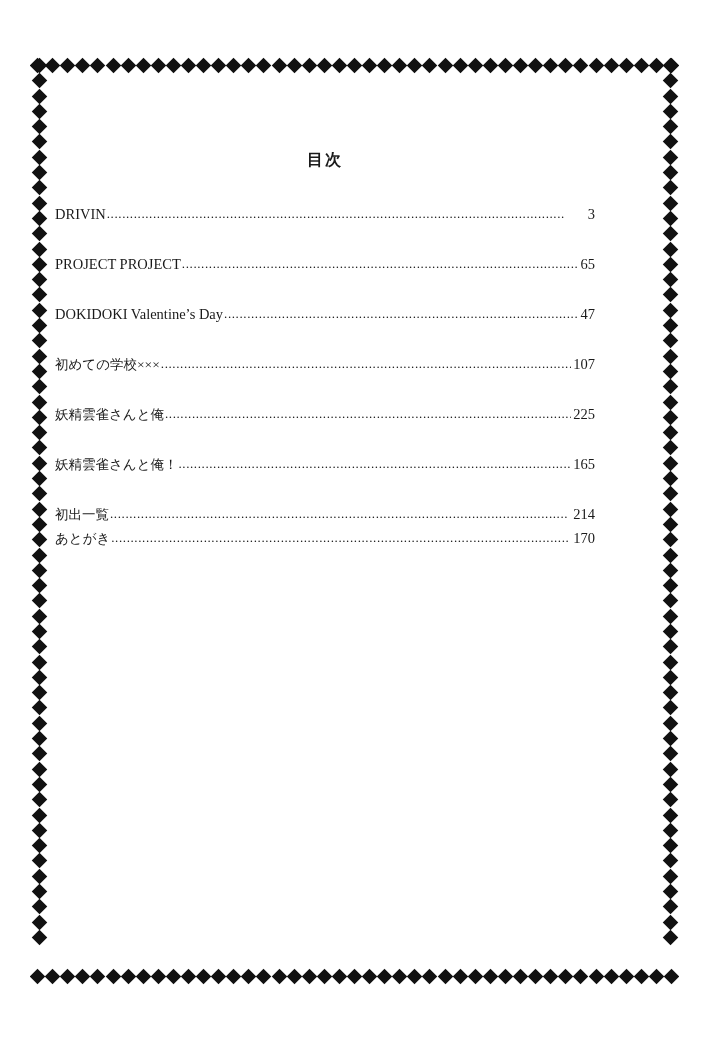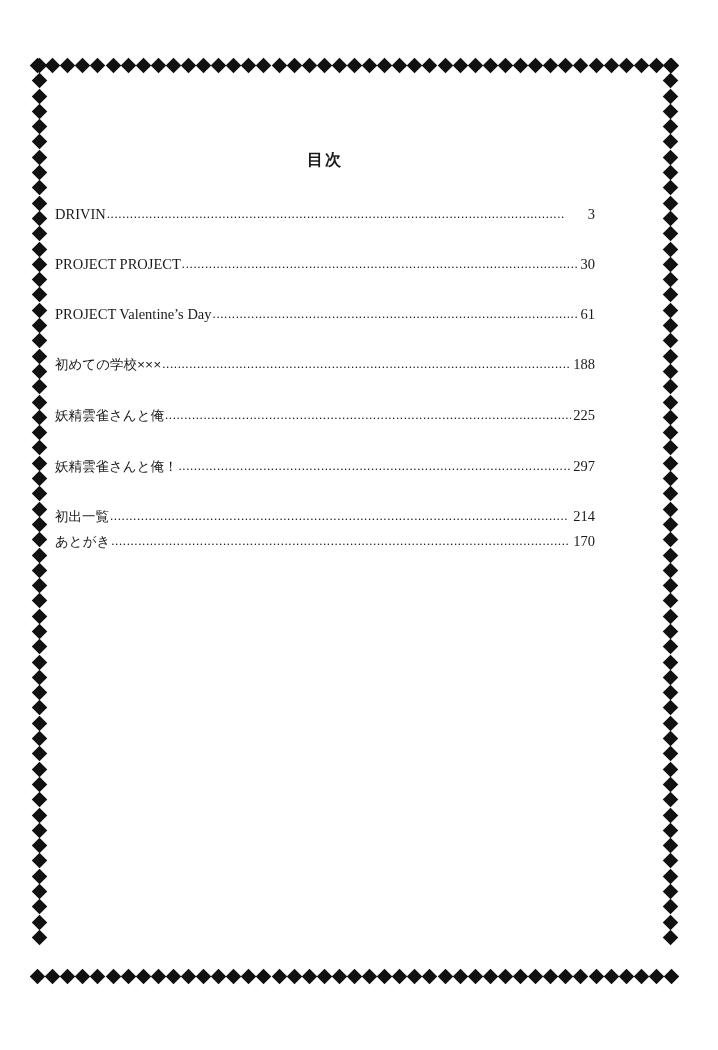--- a/index.html
+++ b/index.html
@@ -132,21 +132,21 @@
     transform: translateY(-1px);
   }
   .toc-page {
     flex: 0 0 auto;
     padding-left: 2px;
     text-align: right;
     font-size: 14.5px;
   }
 
   .jp {
-    font-family: Liberation Mono, monospace;
+    font-family: Liberation Serif, serif;
     font-size: 13.5px;
   }
 </style>
 </head>
 <body>
 
 <div class="page">
 
   <div class="frame">
     <div class="diamond-row top"><span class="dia-wrap"><span class="dia"></span></span><span class="dia-wrap"><span class="dia"></span></span><span class="dia-wrap"><span class="dia"></span></span><span class="dia-wrap"><span class="dia"></span></span><span class="dia-wrap"><span class="dia"></span></span><span class="dia-wrap"><span class="dia"></span></span><span class="dia-wrap"><span class="dia"></span></span><span class="dia-wrap"><span class="dia"></span></span><span class="dia-wrap"><span class="dia"></span></span><span class="dia-wrap"><span class="dia"></span></span><span class="dia-wrap"><span class="dia"></span></span><span class="dia-wrap"><span class="dia"></span></span><span class="dia-wrap"><span class="dia"></span></span><span class="dia-wrap"><span class="dia"></span></span><span class="dia-wrap"><span class="dia"></span></span><span class="dia-wrap"><span class="dia"></span></span><span class="dia-wrap"><span class="dia"></span></span><span class="dia-wrap"><span class="dia"></span></span><span class="dia-wrap"><span class="dia"></span></span><span class="dia-wrap"><span class="dia"></span></span><span class="dia-wrap"><span class="dia"></span></span><span class="dia-wrap"><span class="dia"></span></span><span class="dia-wrap"><span class="dia"></span></span><span class="dia-wrap"><span class="dia"></span></span><span class="dia-wrap"><span class="dia"></span></span><span class="dia-wrap"><span class="dia"></span></span><span class="dia-wrap"><span class="dia"></span></span><span class="dia-wrap"><span class="dia"></span></span><span class="dia-wrap"><span class="dia"></span></span><span class="dia-wrap"><span class="dia"></span></span><span class="dia-wrap"><span class="dia"></span></span><span class="dia-wrap"><span class="dia"></span></span><span class="dia-wrap"><span class="dia"></span></span><span class="dia-wrap"><span class="dia"></span></span><span class="dia-wrap"><span class="dia"></span></span><span class="dia-wrap"><span class="dia"></span></span><span class="dia-wrap"><span class="dia"></span></span><span class="dia-wrap"><span class="dia"></span></span><span class="dia-wrap"><span class="dia"></span></span><span class="dia-wrap"><span class="dia"></span></span><span class="dia-wrap"><span class="dia"></span></span><span class="dia-wrap"><span class="dia"></span></span><span class="dia-wrap"><span class="dia"></span></span></div>
@@ -277,41 +277,41 @@
     <h1 class="toc-title">目次</h1>
     <ul class="toc-list">
         <li class="toc-entry">
           <span class="toc-label">DRIVIN</span>
           <span class="toc-dots">.......................................................................................................................</span>
           <span class="toc-page">3</span>
         </li>
         <li class="toc-entry">
           <span class="toc-label">PROJECT PROJECT</span>
           <span class="toc-dots">.......................................................................................................................</span>
-          <span class="toc-page">30</span>
-        </li>
-        <li class="toc-entry">
-          <span class="toc-label">PROJECT Valentine’s Day</span>
-          <span class="toc-dots">.......................................................................................................................</span>
-          <span class="toc-page">61</span>
+          <span class="toc-page">65</span>
+        </li>
+        <li class="toc-entry">
+          <span class="toc-label">DOKIDOKI Valentine’s Day</span>
+          <span class="toc-dots">.......................................................................................................................</span>
+          <span class="toc-page">47</span>
         </li>
         <li class="toc-entry">
           <span class="toc-label jp">初めての学校×××</span>
           <span class="toc-dots">.......................................................................................................................</span>
-          <span class="toc-page">188</span>
+          <span class="toc-page">107</span>
         </li>
         <li class="toc-entry">
           <span class="toc-label jp">妖精雲雀さんと俺</span>
           <span class="toc-dots">.......................................................................................................................</span>
           <span class="toc-page">225</span>
         </li>
         <li class="toc-entry">
           <span class="toc-label jp">妖精雲雀さんと俺！</span>
           <span class="toc-dots">.......................................................................................................................</span>
-          <span class="toc-page">297</span>
+          <span class="toc-page">165</span>
         </li>
         <li class="toc-entry tight">
           <span class="toc-label jp">初出一覧</span>
           <span class="toc-dots">.......................................................................................................................</span>
           <span class="toc-page">214</span>
         </li>
         <li class="toc-entry last">
           <span class="toc-label jp">あとがき</span>
           <span class="toc-dots">.......................................................................................................................</span>
           <span class="toc-page">170</span>

